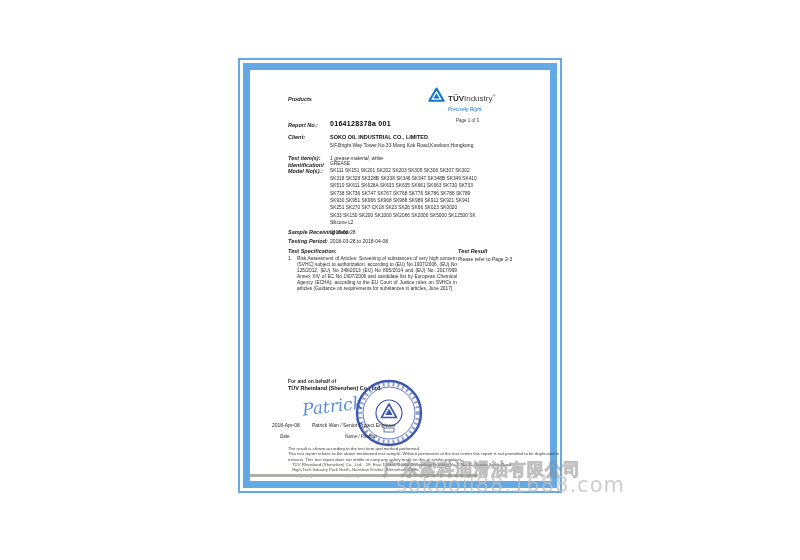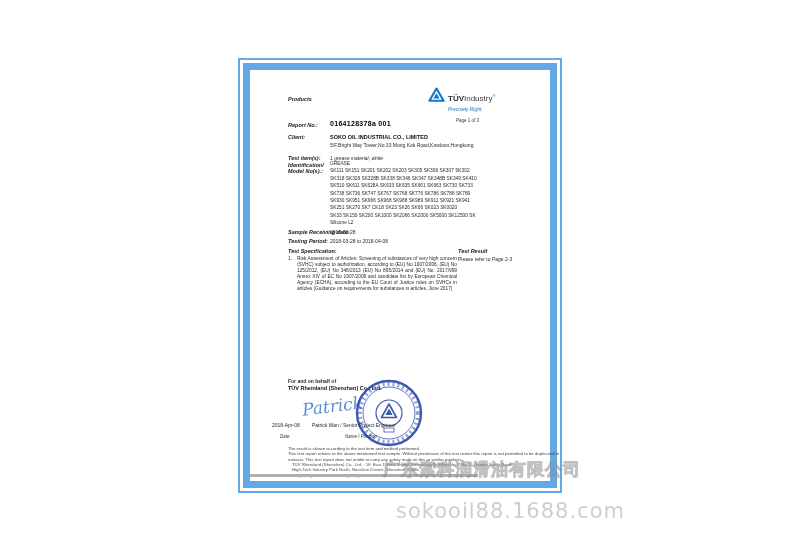--- a/index.html
+++ b/index.html
@@ -36,21 +36,21 @@
   .seal{opacity:.92;}
   .footer-line{font-size:4.3px;color:#3d3d3d;line-height:5.4px;white-space:nowrap;}
   .footer-addr{font-size:4.3px;color:#4a4a4a;line-height:5.2px;white-space:nowrap;padding-left:4px;}
   .link{color:#1a62d0;text-decoration:none;}
   .wm-company{
     position:absolute;left:383px;top:458px;font-size:17px;font-weight:bold;letter-spacing:1px;
     color:rgba(255,255,255,0.05);-webkit-text-stroke:1px rgba(140,140,140,0.55);
     font-family:"DejaVu Sans", sans-serif;white-space:nowrap;z-index:5;
   }
   .wm-site{
-    position:absolute;left:396px;top:499px;font-size:21px;letter-spacing:1px;
+    position:absolute;left:396px;top:473px;font-size:21px;letter-spacing:1px;
     color:rgba(190,190,190,0.75);font-family:"DejaVu Sans", sans-serif;white-space:nowrap;z-index:5;
   }
   .scan-shadow{position:absolute;left:0;top:404px;width:228px;height:3px;background:#b3aea7;}
   .sig-label{font-size:4.5px;font-style:italic;color:#333;}
 </style>
 </head>
 <body>
 
 <div class="cert">
   <div class="cert-inner">

